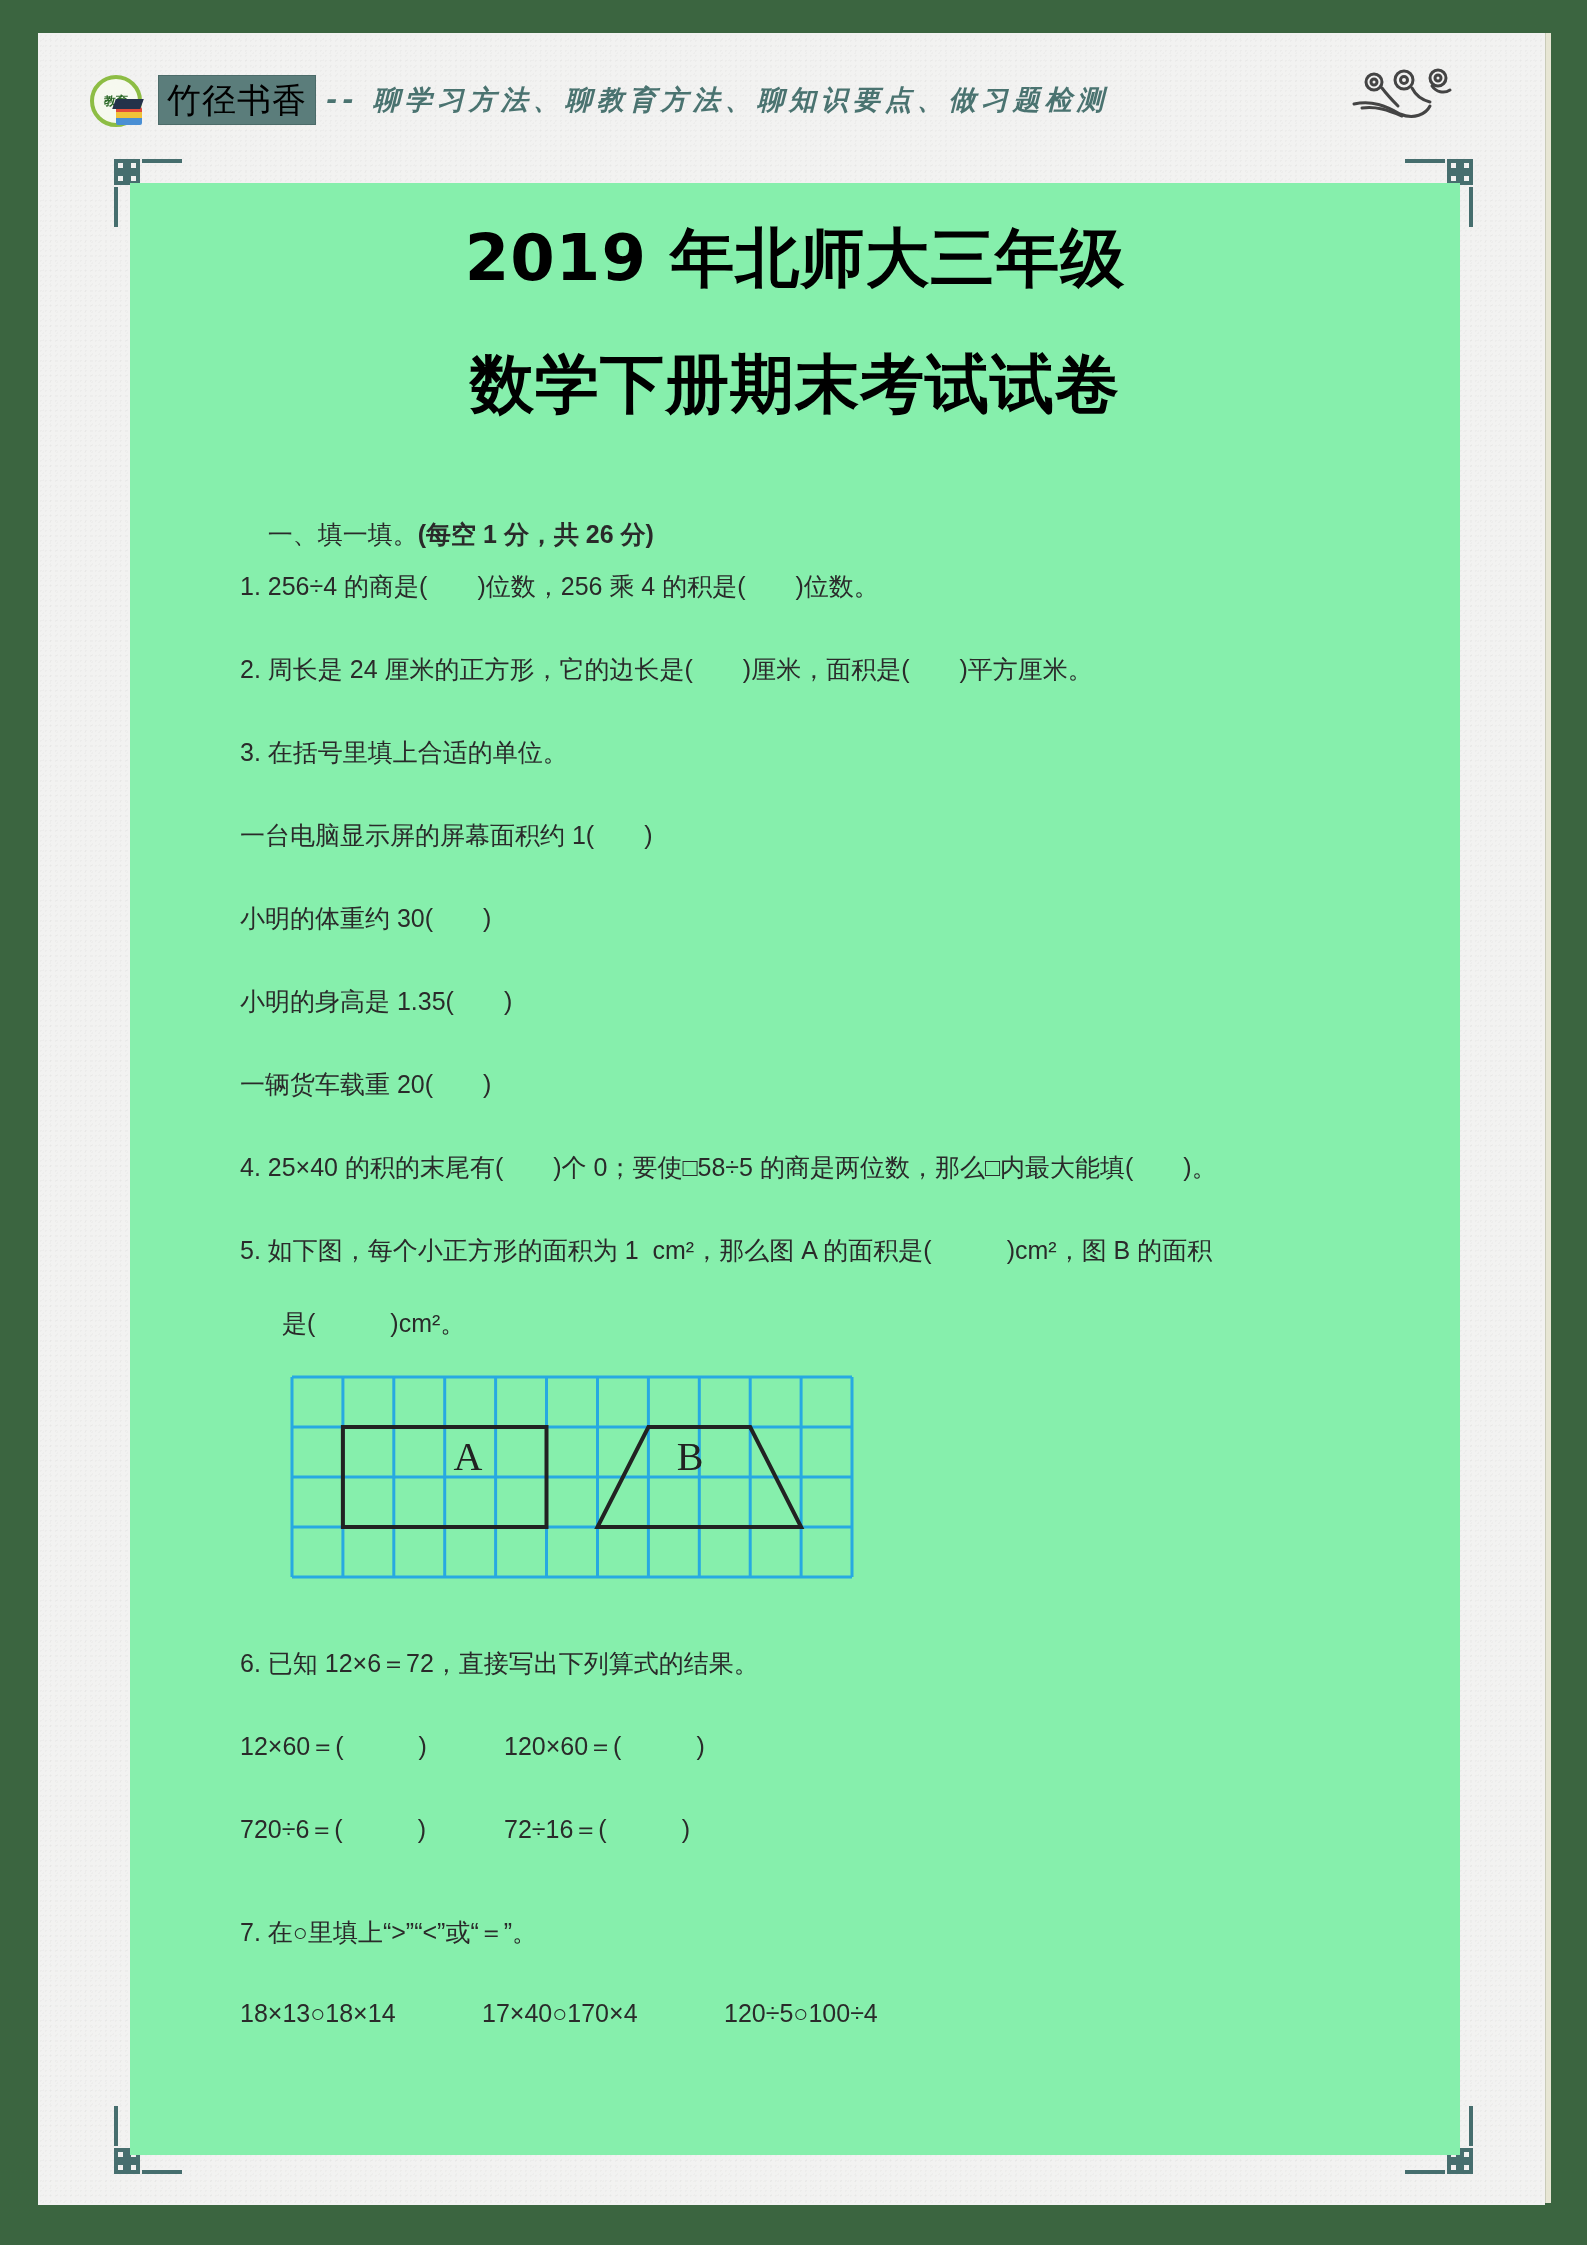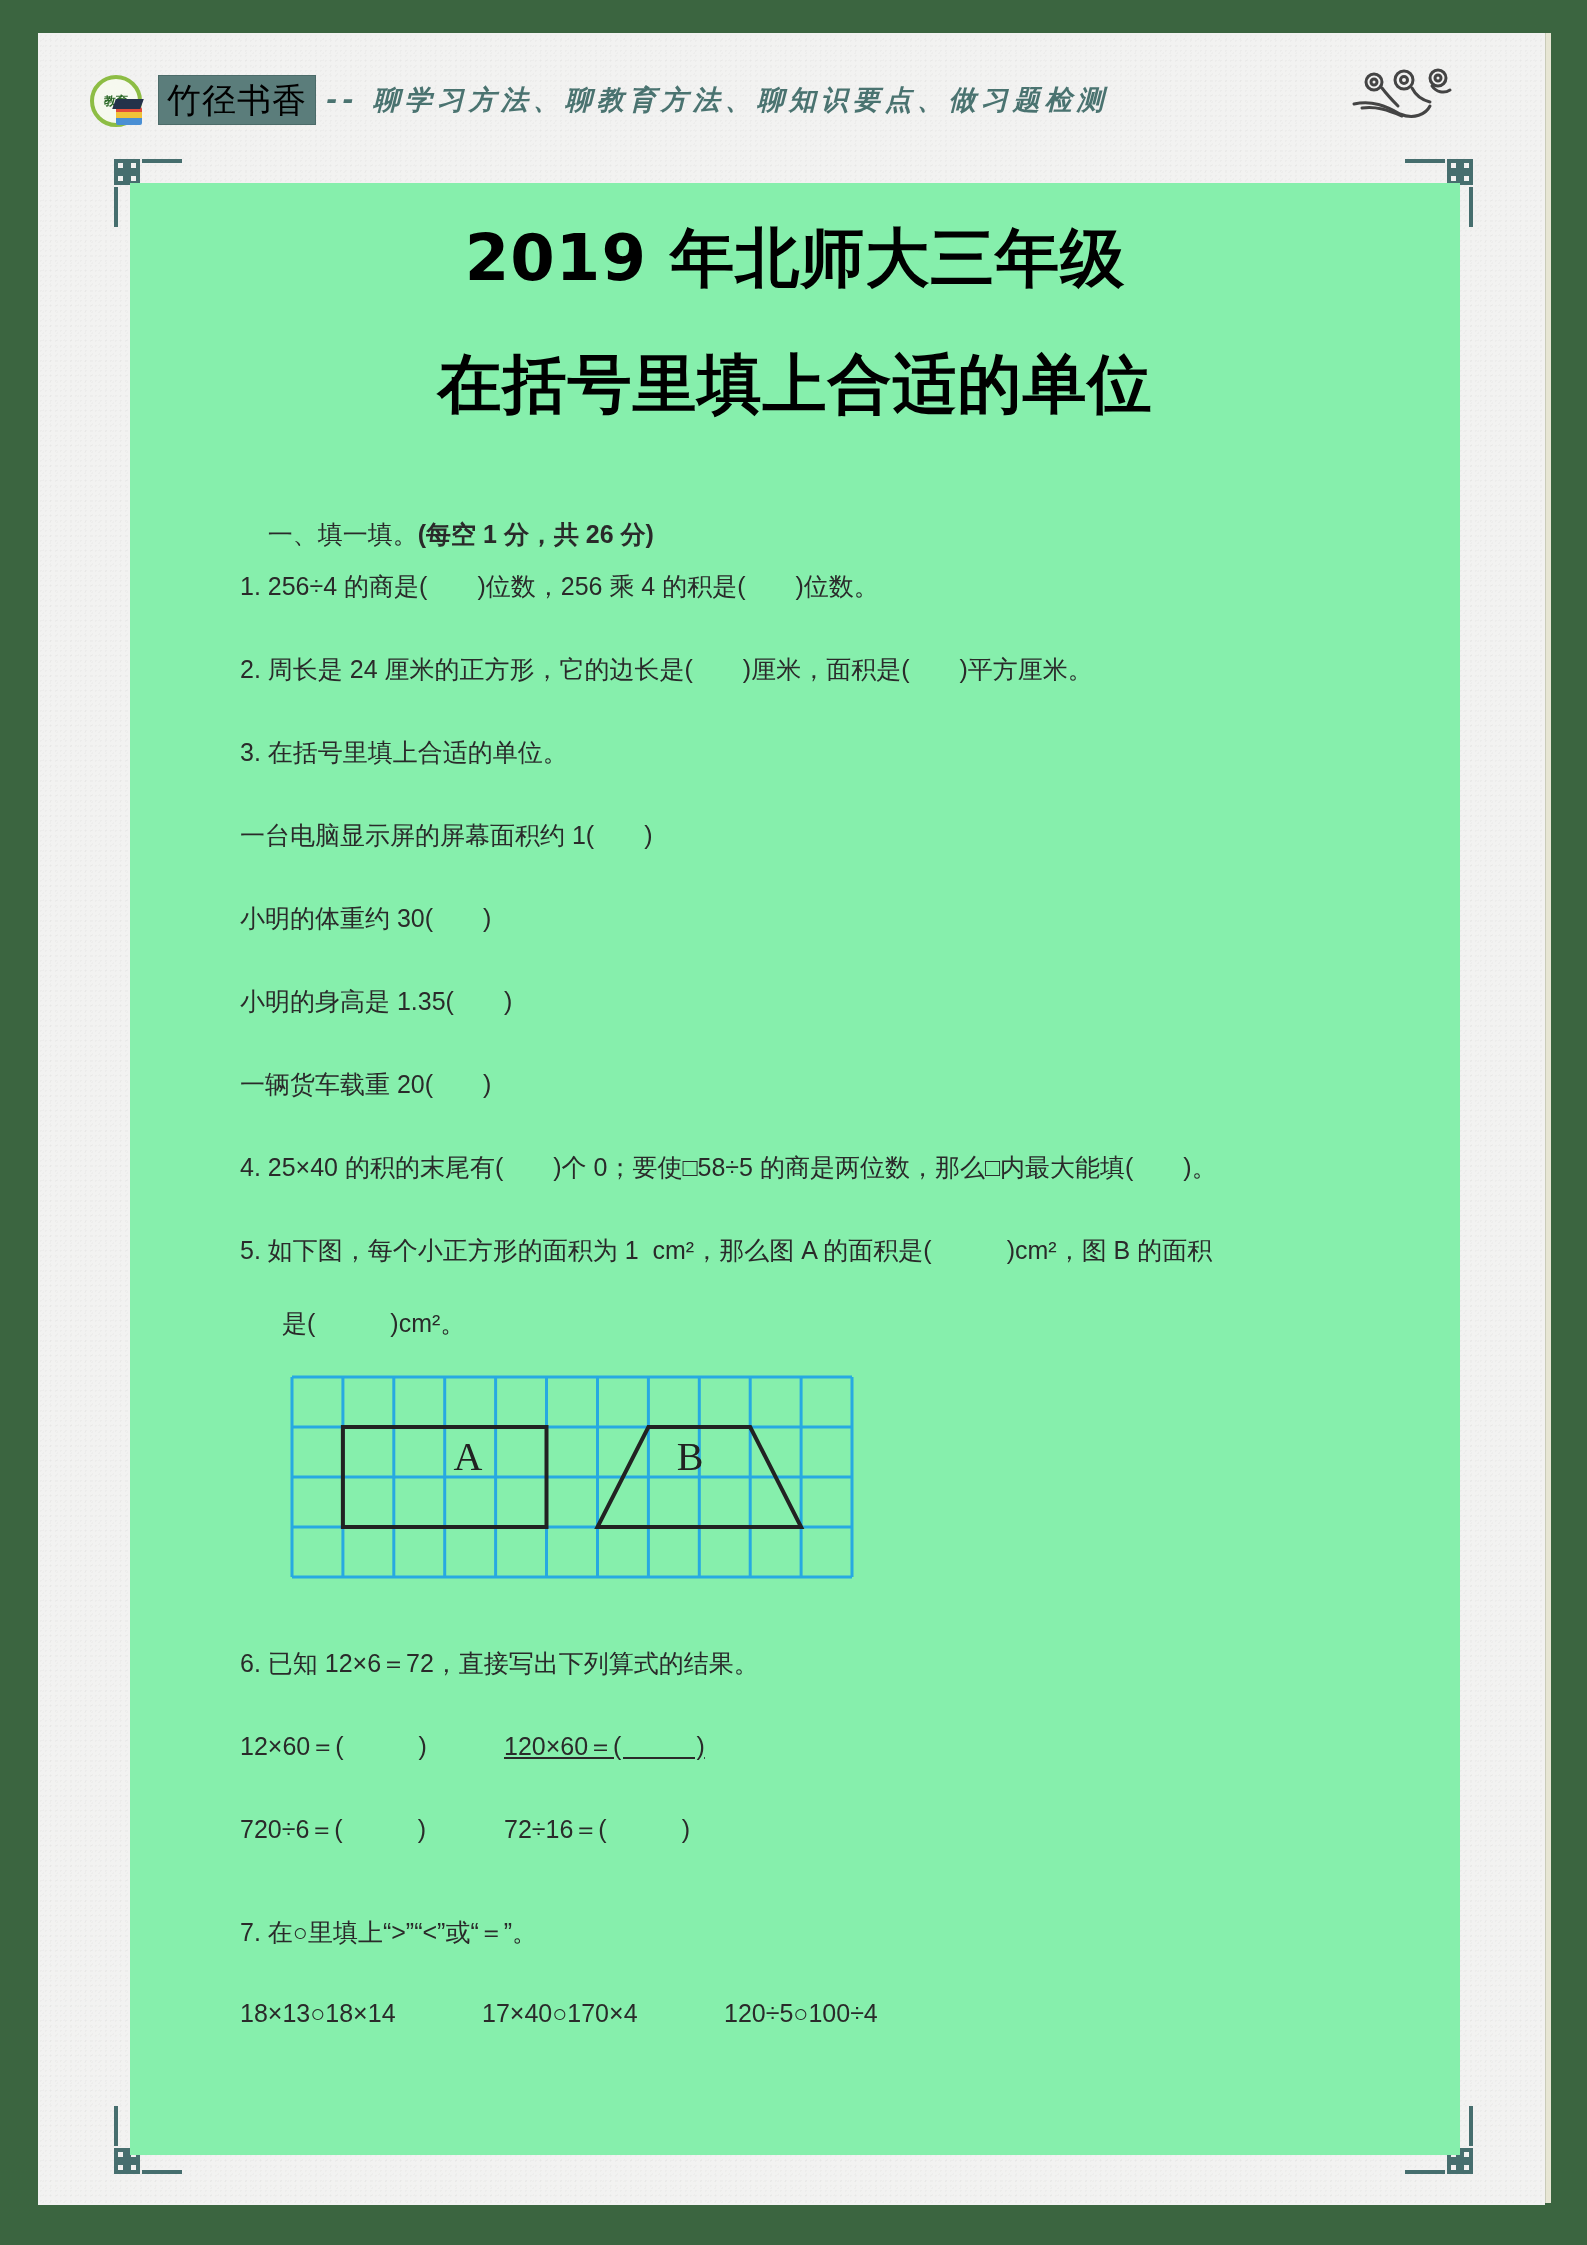--- a/index.html
+++ b/index.html
@@ -155,21 +155,21 @@
     <rect x="4" y="4" width="9" height="9"></rect>
       <rect x="17" y="4" width="9" height="9"></rect>
     <rect x="4" y="17" width="9" height="9"></rect>
       <rect x="17" y="17" width="9" height="9"></rect>
     <path d="M26 4 V26 H4"></path>
   </g>
 </svg>
 
 <div class="content">
   <div class="title" style="top:32px;">2019 年北师大三年级</div>
-  <div class="title" style="top:158px;">在括号里填上合适的单位</div>
+  <div class="title" style="top:158px;">数学下册期末考试试卷</div>
 
   <div class="line section-head" style="top:306px;">
     <span>一、填一填。</span><b>(每空 1 分，共 26 分)</b>
   </div>
 
   <div class="line" style="top:387px;">1. 256÷4 的商是(　　)位数，256 乘 4 的积是(　　)位数。</div>
   <div class="line" style="top:470px;">2. 周长是 24 厘米的正方形，它的边长是(　　)厘米，面积是(　　)平方厘米。</div>
   <div class="line" style="top:553px;">3. 在括号里填上合适的单位。</div>
   <div class="line" style="top:636px;">一台电脑显示屏的屏幕面积约 1(　　)</div>
   <div class="line" style="top:719px;">小明的体重约 30(　　)</div>
@@ -200,20 +200,20 @@
       <line x1="562" y1="2" x2="562" y2="202"></line>
     </g>
     <rect x="52.9" y="52" width="203.6" height="100" fill="none" stroke="#222" stroke-width="4"></rect>
     <polygon points="358.4,52 460.2,52 511.1,152 307.5,152" fill="none" stroke="#222" stroke-width="4"></polygon>
     <text x="178" y="95" font-family="Liberation Serif, DejaVu Serif, serif" font-size="40" fill="#222" text-anchor="middle">A</text>
     <text x="400" y="95" font-family="Liberation Serif, DejaVu Serif, serif" font-size="40" fill="#222" text-anchor="middle">B</text>
   </svg>
 
   <div class="line" style="top:1464px;">6. 已知 12×6＝72，直接写出下列算式的结果。</div>
   <div class="line" style="top:1547px;">12×60＝(　　　)</div>
-  <div class="line" style="top:1547px; left:374px;text-decoration:underline;">120×60＝(　　　)</div>
+  <div class="line" style="top:1547px; left:374px;">120×60＝(　　　)</div>
   <div class="line" style="top:1630px;">720÷6＝(　　　)</div>
   <div class="line" style="top:1630px; left:374px;">72÷16＝(　　　)</div>
   <div class="line" style="top:1733px;">7. 在○里填上“&gt;”“&lt;”或“＝”。</div>
   <div class="line" style="top:1816px;">18×13○18×14</div>
   <div class="line" style="top:1816px; left:352px;">17×40○170×4</div>
   <div class="line" style="top:1816px; left:594px;">120÷5○100÷4</div>
 </div>
 
 </body></html>

